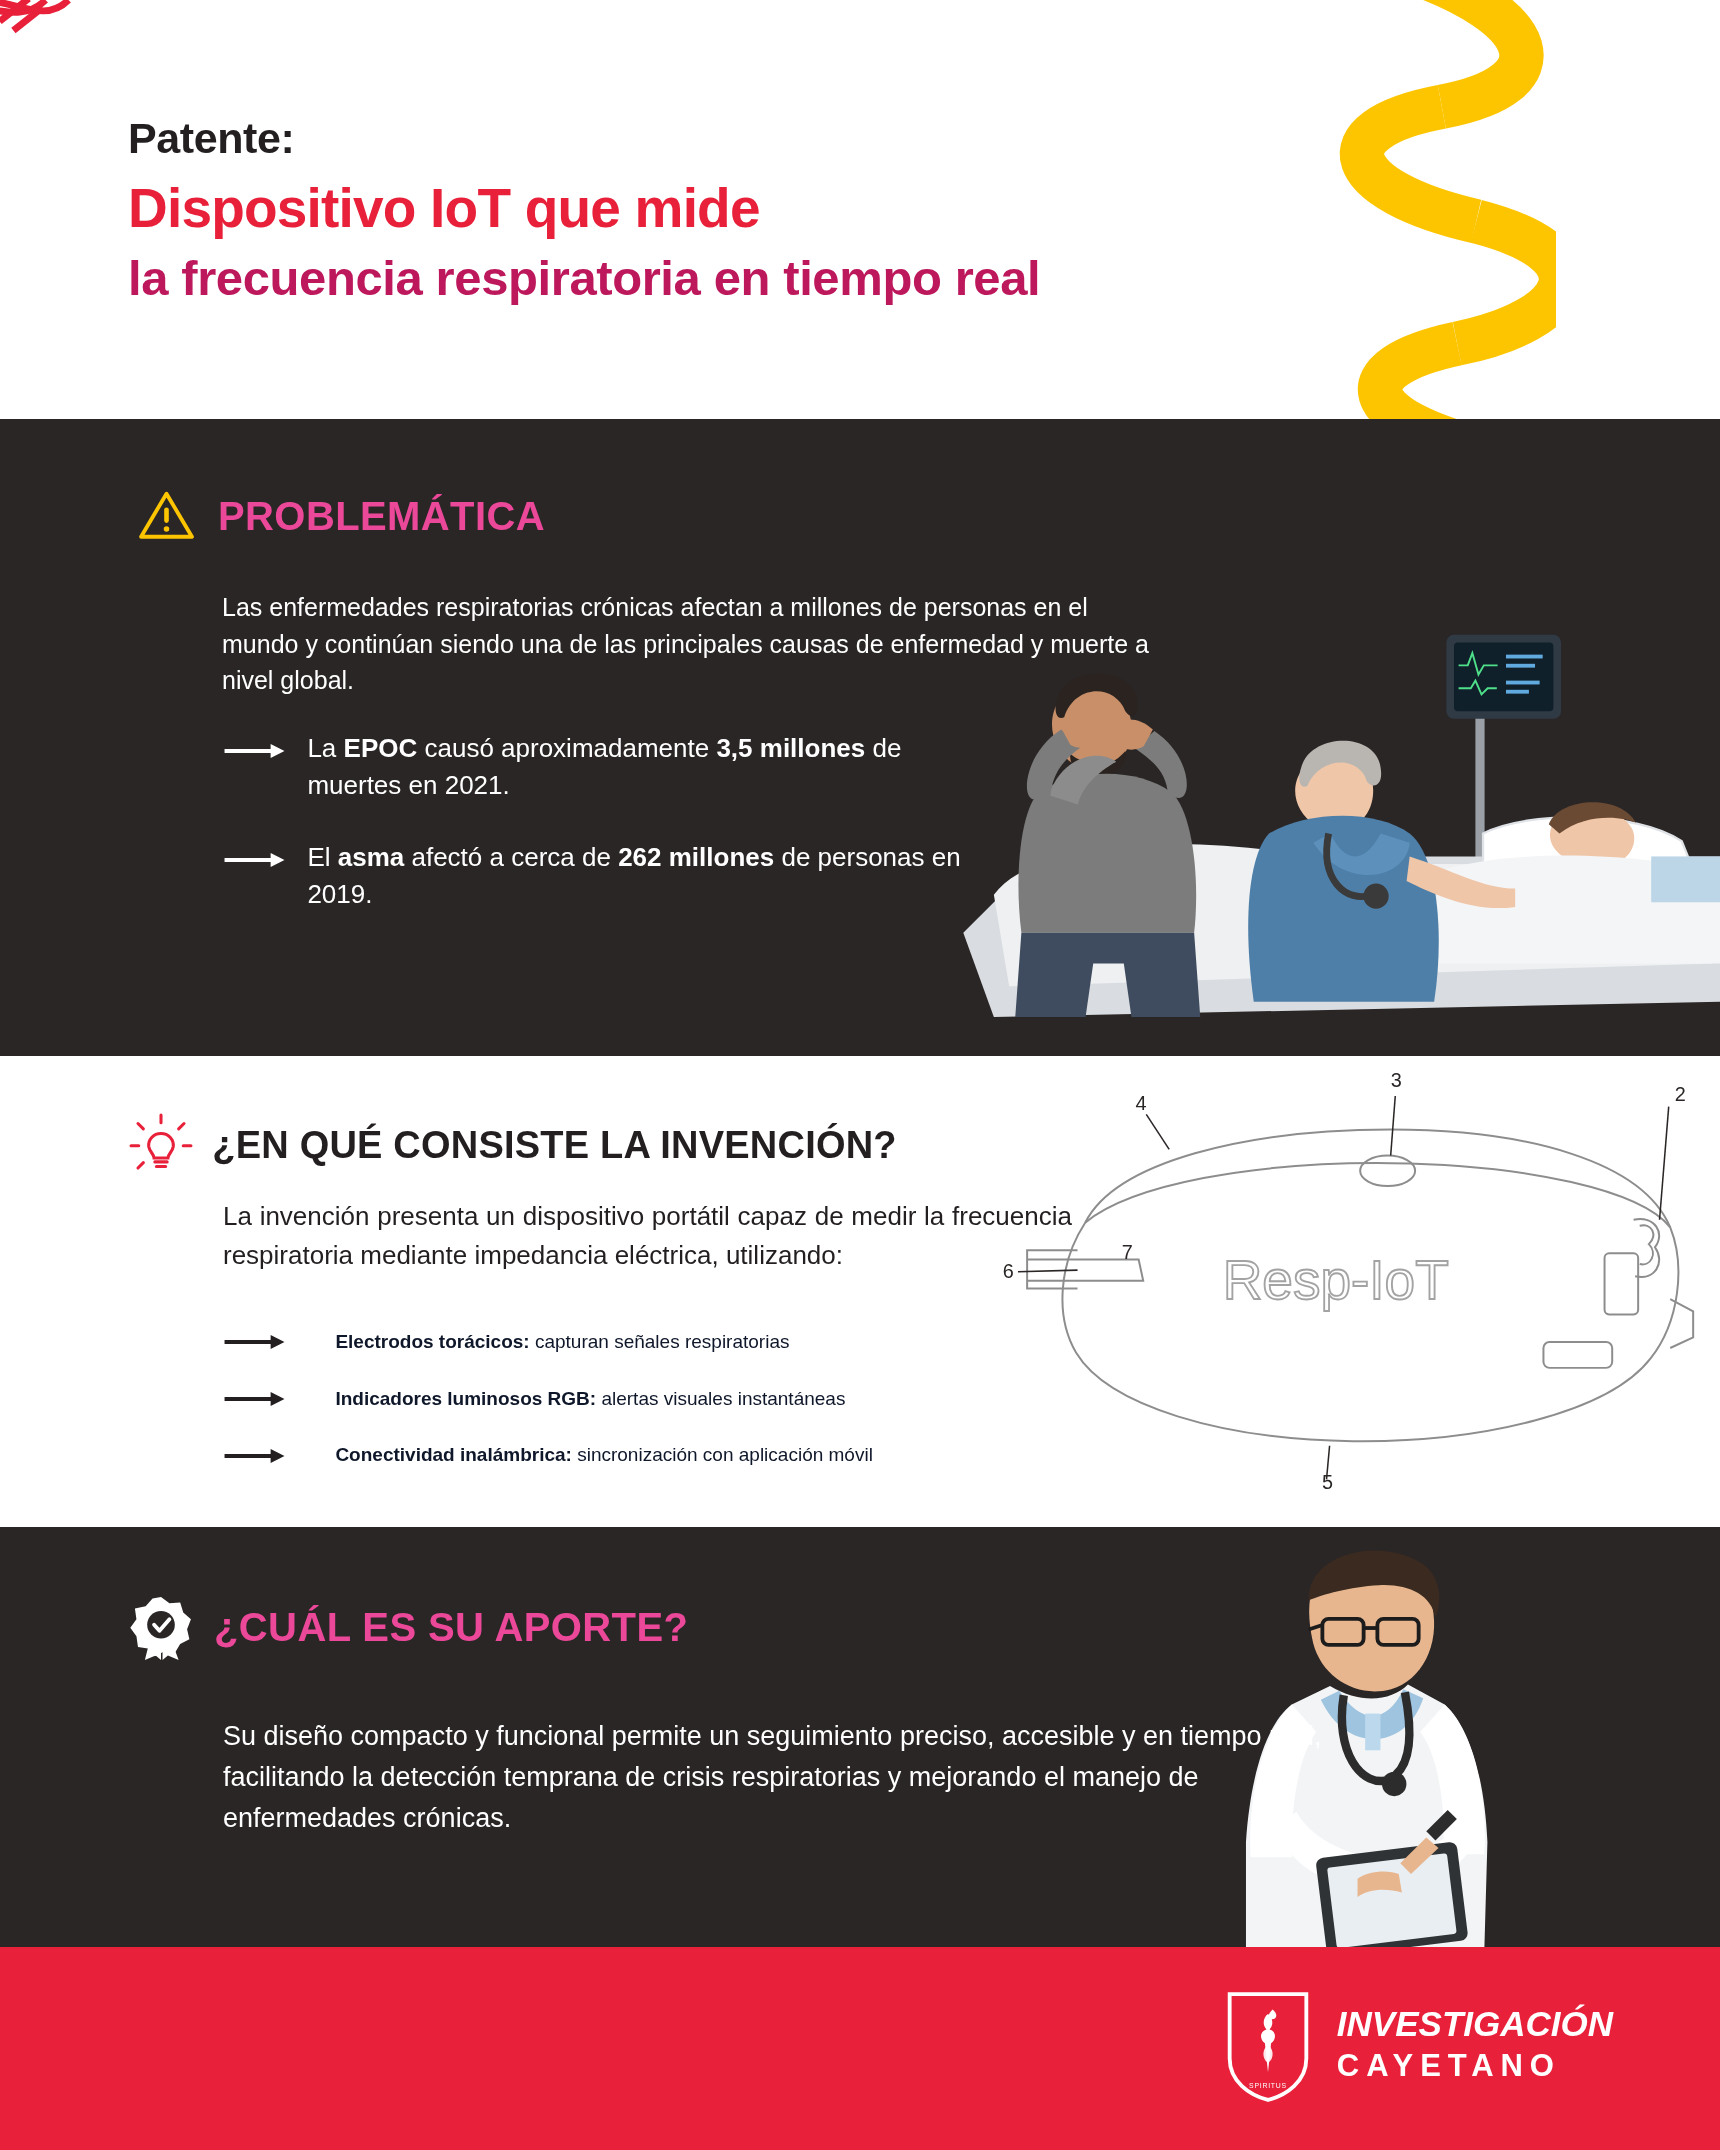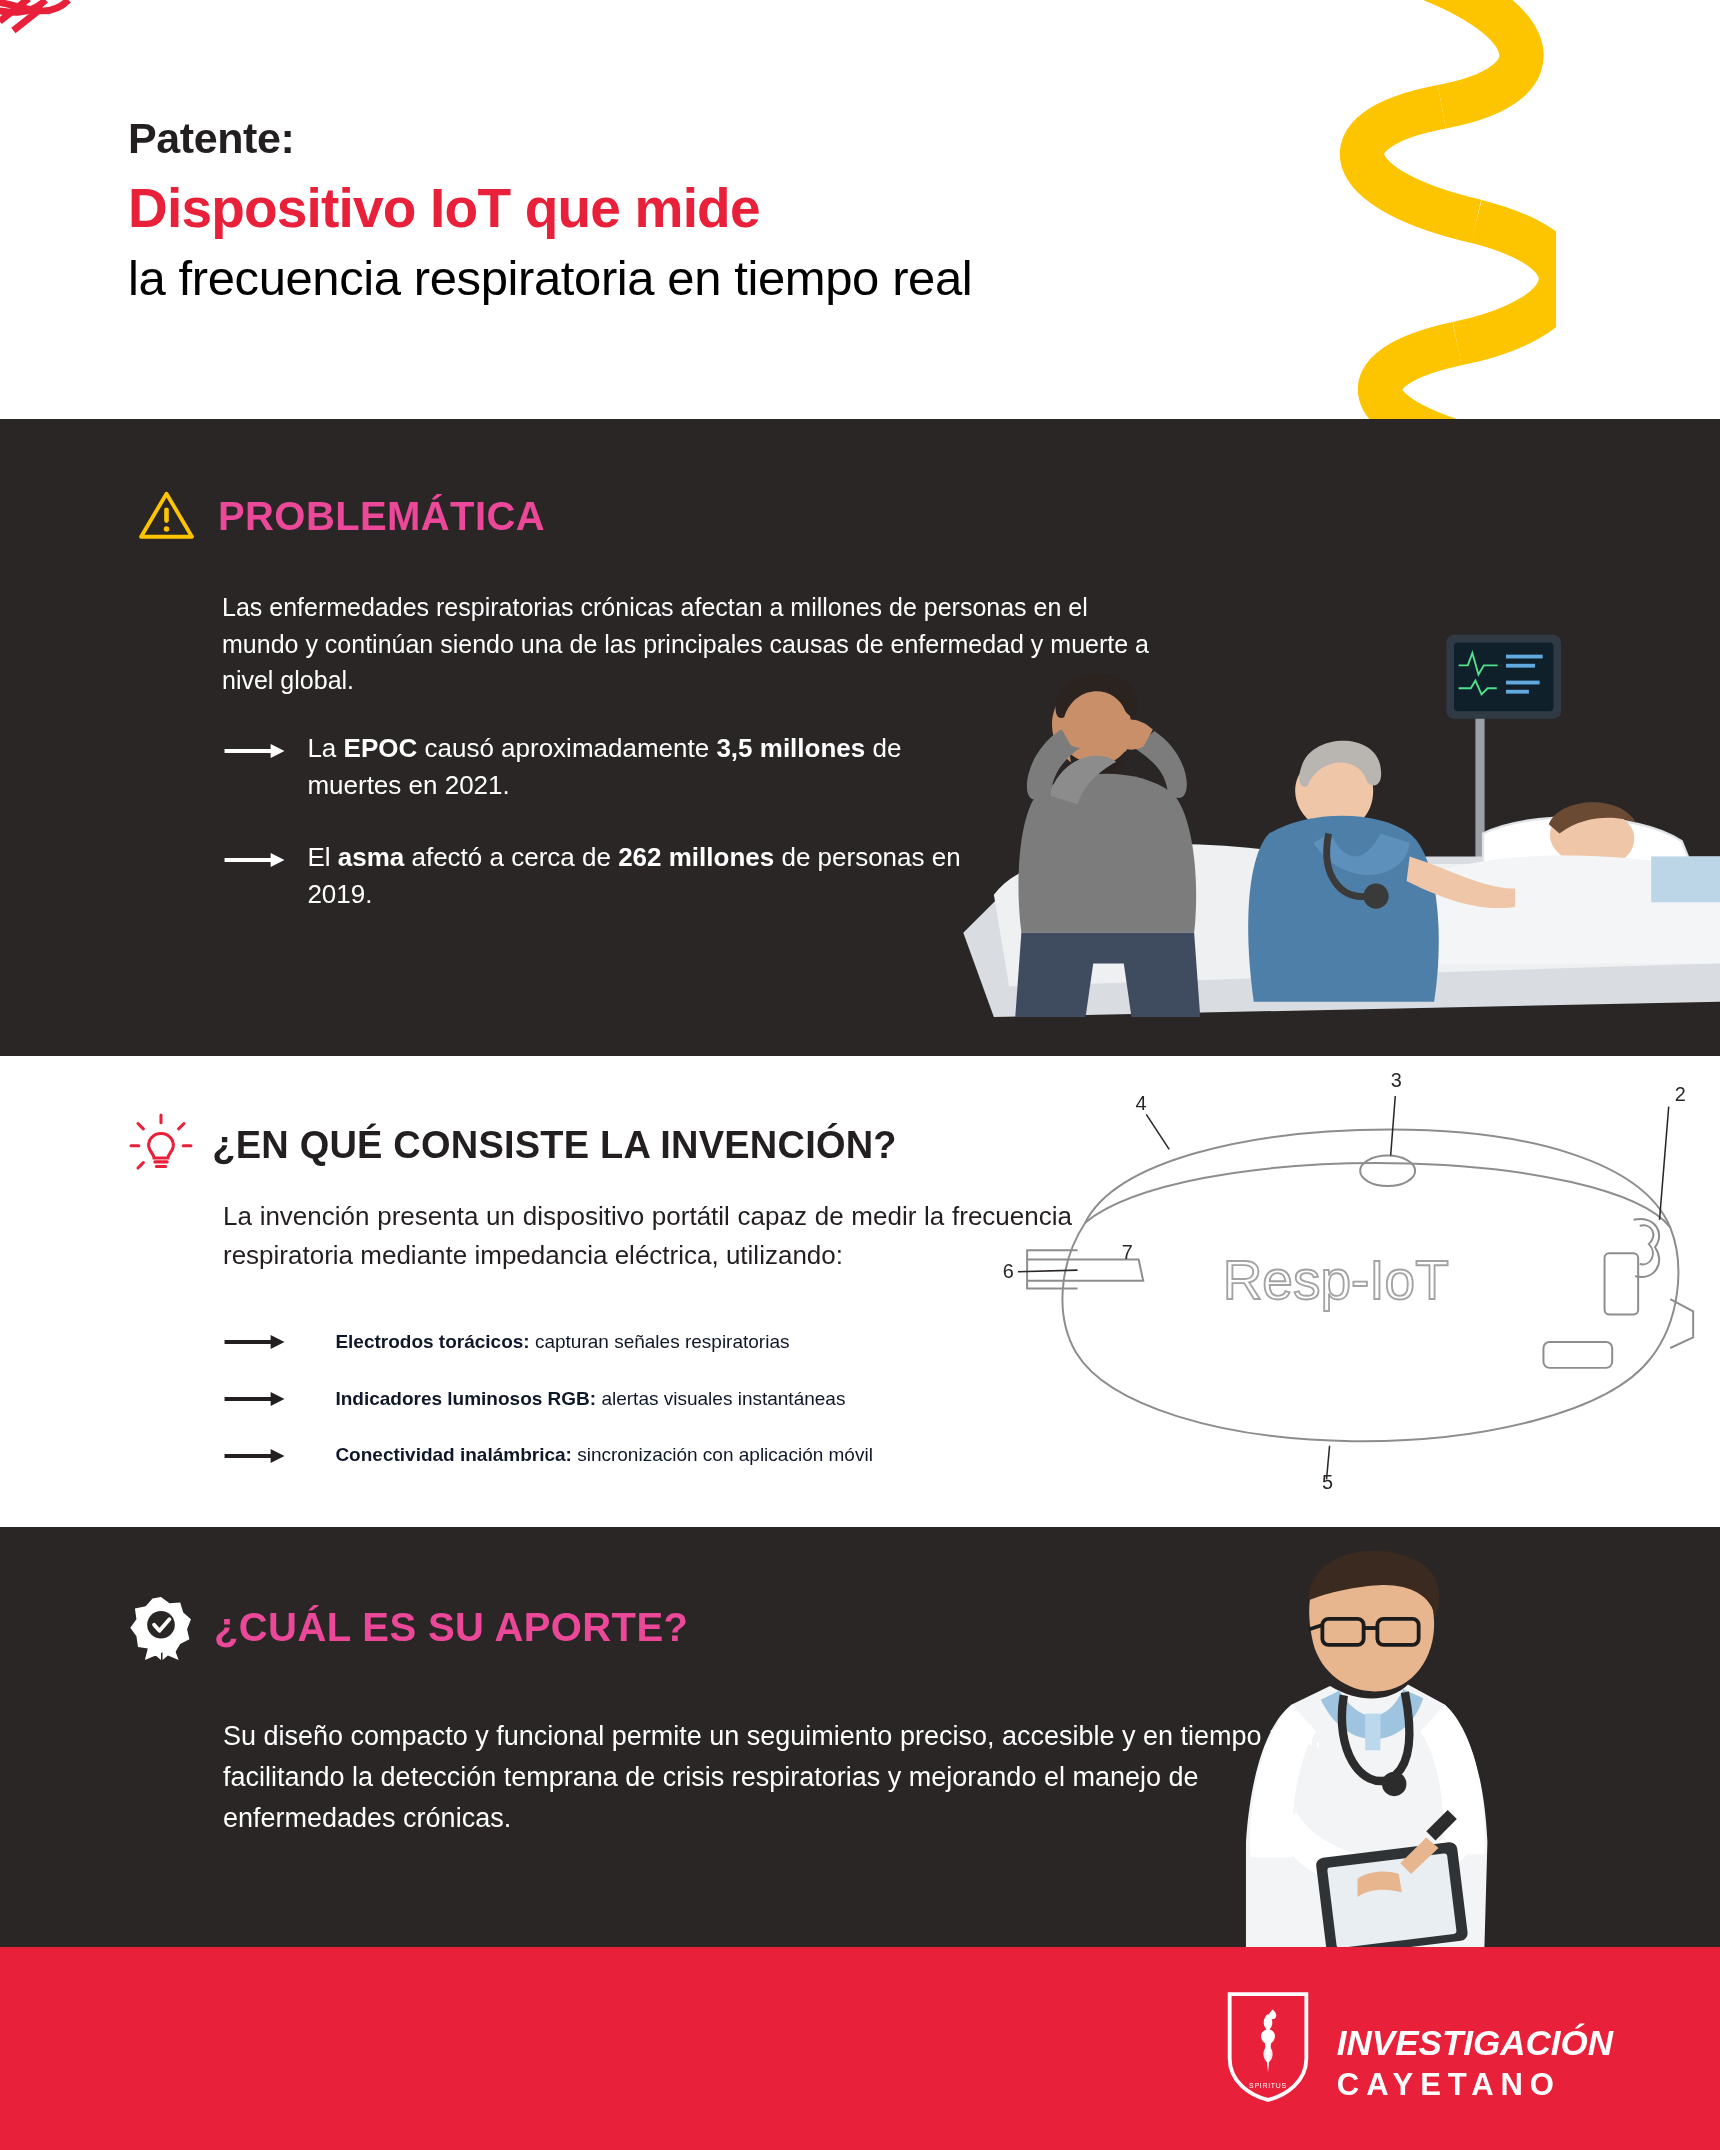--- a/index.html
+++ b/index.html
@@ -56,22 +56,22 @@
   .title-red {
     font-size: 55px;
     font-weight: bold;
     color: #e8203a;
     letter-spacing: -0.8px;
     line-height: 1.25;
     margin-top: 12.2px;
   }
   .title-dark {
     font-size: 49px;
-    font-weight: normal;
-    color: #000000;
+    font-weight: bold;
+    color: #be185d;
     letter-spacing: -0.4px;
     line-height: 1.25;
     margin-top: 4.6px;
   }
 
   
   .section-dark-1 {
     position: absolute;
     top: 419px; left: 0;
     width: 1720px;
@@ -249,21 +249,21 @@
     font-size: 26px;
     line-height: 1.42;
     color: #ffffff;
     font-weight: 300;
   }
   .footer-brand {
     position: absolute;
     right: 107px;
     top: 1988px;
     display: flex;
-    align-items: flex-end;
+    align-items: center;
     gap: 23px;
   }
   .brand-line1 {
     font-size: 35px;
     font-weight: bold;
     font-style: italic;
     color: #ffffff;
     letter-spacing: 0px;
     line-height: 1;
   }

